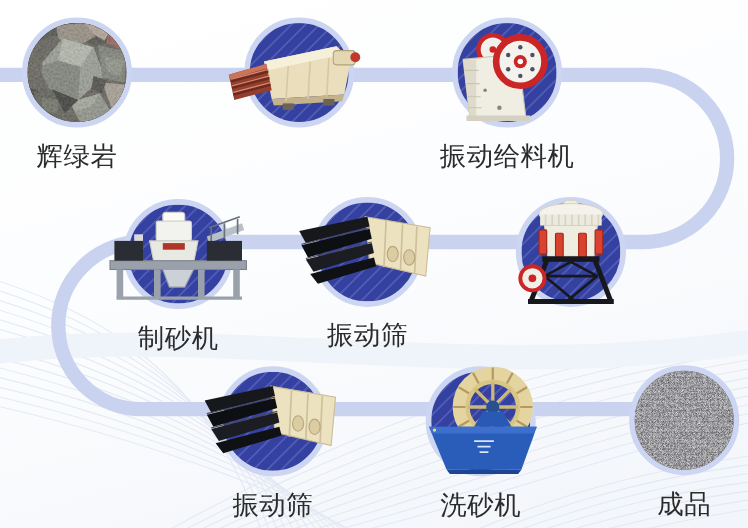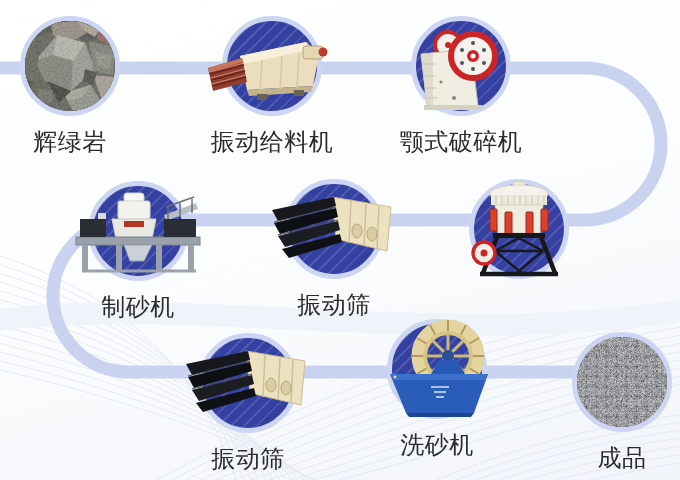--- a/index.html
+++ b/index.html
@@ -115,21 +115,20 @@
     <g stroke="#d98a70" stroke-width="1">
       <line x1="8" y1="40" x2="42" y2="31"></line>
       <line x1="9" y1="46" x2="43" y2="37"></line>
       <line x1="10" y1="52" x2="44" y2="43"></line>
     </g>
     <rect x="101" y="14" width="20" height="13" rx="3" fill="#e4d7b4" stroke="#b3a27c"></rect>
     <circle cx="121" cy="20" r="4.5" fill="#c0392b"></circle>
     <rect x="55" y="62" width="10" height="6" fill="#6b6455"></rect>
     <rect x="92" y="58" width="10" height="6" fill="#6b6455"></rect>
   </svg>
-  <div class="label">振动给料机</div>
 </div>
 
 <div class="node" style="left:411px;top:16px;">
   <div class="disc"></div>
   <svg class="machine" style="left:-2px;top:6px;" width="104" height="96" viewBox="0 0 104 96">
     <circle cx="39" cy="23" r="13" fill="#f2f0ea" stroke="#cc2526" stroke-width="4"></circle>
     <circle cx="39" cy="23" r="3" fill="#cc2526"></circle>
     <polygon points="12,32 62,27 69,84 18,84" fill="#f0eee3" stroke="#c9c5b5" stroke-width="1"></polygon>
     <polygon points="12,32 24,32 24,84 18,84" fill="#dfdbcc"></polygon>
     <g stroke="#c9c5b5" stroke-width="1">
@@ -146,24 +145,24 @@
       <circle cx="64" cy="21" r="2"></circle>
         <circle cx="75" cy="28" r="2"></circle>
       <circle cx="75" cy="41" r="2"></circle>
         <circle cx="64" cy="47" r="2"></circle>
       <circle cx="53" cy="41" r="2"></circle>
         <circle cx="53" cy="28" r="2"></circle>
     </g>
     <circle cx="45" cy="76" r="2" fill="#8a8675"></circle>
     <circle cx="32" cy="60" r="1.6" fill="#8a8675"></circle>
   </svg>
-  <div class="label">颚式破碎机</div>
-</div>
-
-<div class="node" style="left:88px;top:181px;font-family:Liberation Mono, monospace;">
+  <div class="label">振动给料机</div>
+</div>
+
+<div class="node" style="left:112px;top:181px;font-family:Liberation Mono, monospace;">
   <div class="disc"></div>
   <svg class="machine" style="left:-20px;top:8px;" width="140" height="90" viewBox="0 0 140 90">
     <rect x="30" y="24" width="8" height="24" fill="#d9dade"></rect>
     <polygon points="96,26 128,14 130,20 98,32" fill="#b9bfc7"></polygon>
     <g stroke="#6a7078" stroke-width="1.5" fill="none">
       <line x1="100" y1="18" x2="100" y2="32"></line>
         <line x1="112" y1="14" x2="112" y2="28"></line>
       <line x1="124" y1="10" x2="124" y2="24"></line>
         <line x1="98" y1="18" x2="126" y2="8"></line>
     </g>
@@ -263,21 +262,21 @@
     <polygon points="2,15 64,2 66,11 8,26" fill="#17181c"></polygon>
     <polygon points="4,28 66,13 68,22 10,39" fill="#0e0f12"></polygon>
     <polygon points="8,41 68,26 70,35 15,52" fill="#1c1d22"></polygon>
     <polygon points="12,54 70,39 72,47 19,63" fill="#101114"></polygon>
     <line x1="4" y1="27" x2="66" y2="12" stroke="#4a4c55" stroke-width="1"></line>
     <line x1="8" y1="40" x2="68" y2="25" stroke="#4a4c55" stroke-width="1"></line>
   </svg>
   <div class="label">振动筛</div>
 </div>
 
-<div class="node" style="left:387px;top:319px;">
+<div class="node" style="left:387px;top:333px;">
   <div class="disc"></div>
   <svg class="machine" style="left:-6px;top:-6px;" width="118" height="110" viewBox="0 0 118 110">
     <g>
       <circle cx="67" cy="43" r="30" fill="none" stroke="#e4d5a0" stroke-width="13"></circle>
       <g stroke="#b49a62" stroke-width="2">
         <line x1="67" y1="7" x2="67" y2="19"></line>
         <line x1="85" y1="12" x2="79" y2="23"></line>
         <line x1="98" y1="25" x2="88" y2="31"></line>
         <line x1="103" y1="43" x2="91" y2="43"></line>
         <line x1="98" y1="61" x2="88" y2="55"></line>

